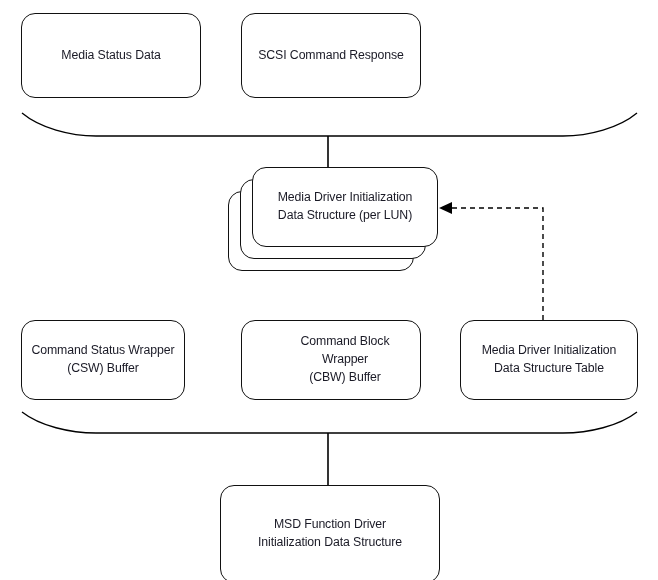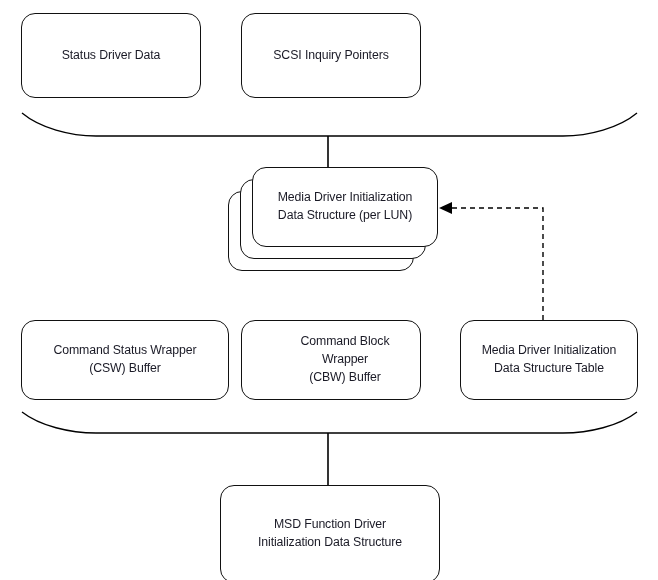--- a/index.html
+++ b/index.html
@@ -70,36 +70,36 @@
       <line x1="328" y1="433" x2="328" y2="485" stroke="#000000" stroke-width="1.6"></line>
     </g>
 
     <g>
       <path d="M 543 320 L 543 208 L 447 208" fill="none" stroke="#000000" stroke-width="1.4" stroke-dasharray="5 4"></path>
       <path d="M 439 208 L 452 202 L 452 214 Z" fill="#000000"></path>
     </g>
   </svg>
 
   <div class="node" style="left:21px; top:13px; width:180px; height:85px;">
-    <span class="label">Status Driver Data</span>
+    <span class="label">Media Status Data</span>
   </div>
 
   <div class="node" style="left:241px; top:13px; width:180px; height:85px;">
-    <span class="label">SCSI Inquiry Pointers</span>
+    <span class="label">SCSI Command Response</span>
   </div>
 
 
   <div class="stack-ghost" style="left:228px; top:191px; width:186px; height:80px;"></div>
   <div class="stack-ghost" style="left:240px; top:179px; width:186px; height:80px;"></div>
   <div class="node" style="left:252px; top:167px; width:186px; height:80px;">
     <span class="label">Media Driver Initialization
 Data Structure (per LUN)</span>
   </div>
 
-  <div class="node" style="left:21px; top:320px; width:208px; height:80px;">
+  <div class="node" style="left:21px; top:320px; width:164px; height:80px;">
     <span class="label">Command Status Wrapper
 (CSW) Buffer</span>
   </div>
 
   <div class="node" style="left:241px; top:320px; width:180px; height:80px;padding-left:36px;">
     <span class="label">Command Block Wrapper
 (CBW) Buffer</span>
   </div>
 
   <div class="node" style="left:460px; top:320px; width:178px; height:80px;">

